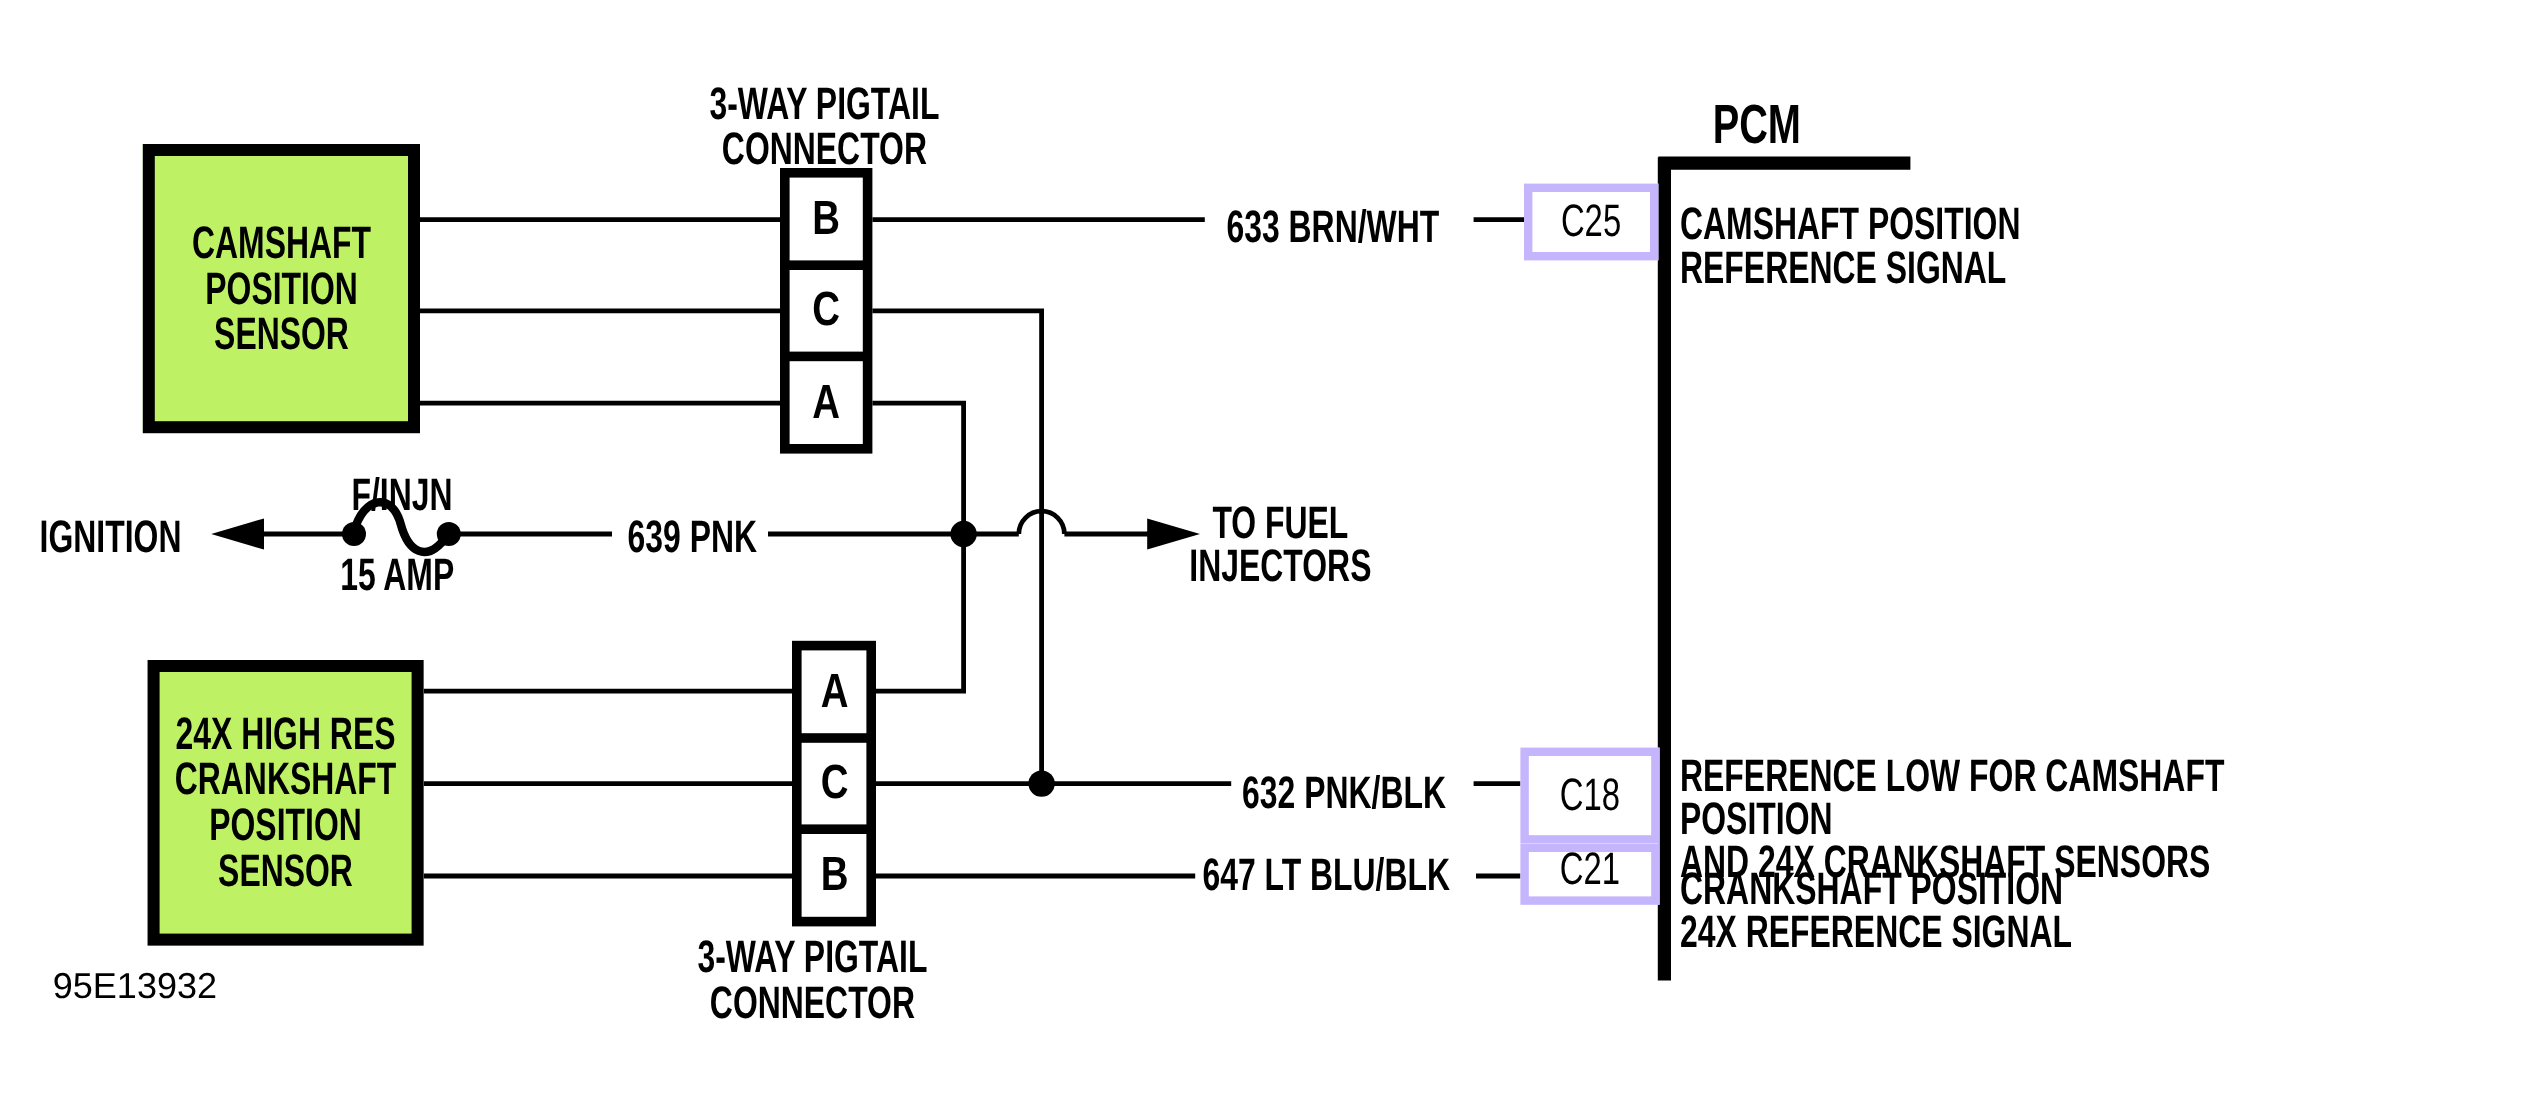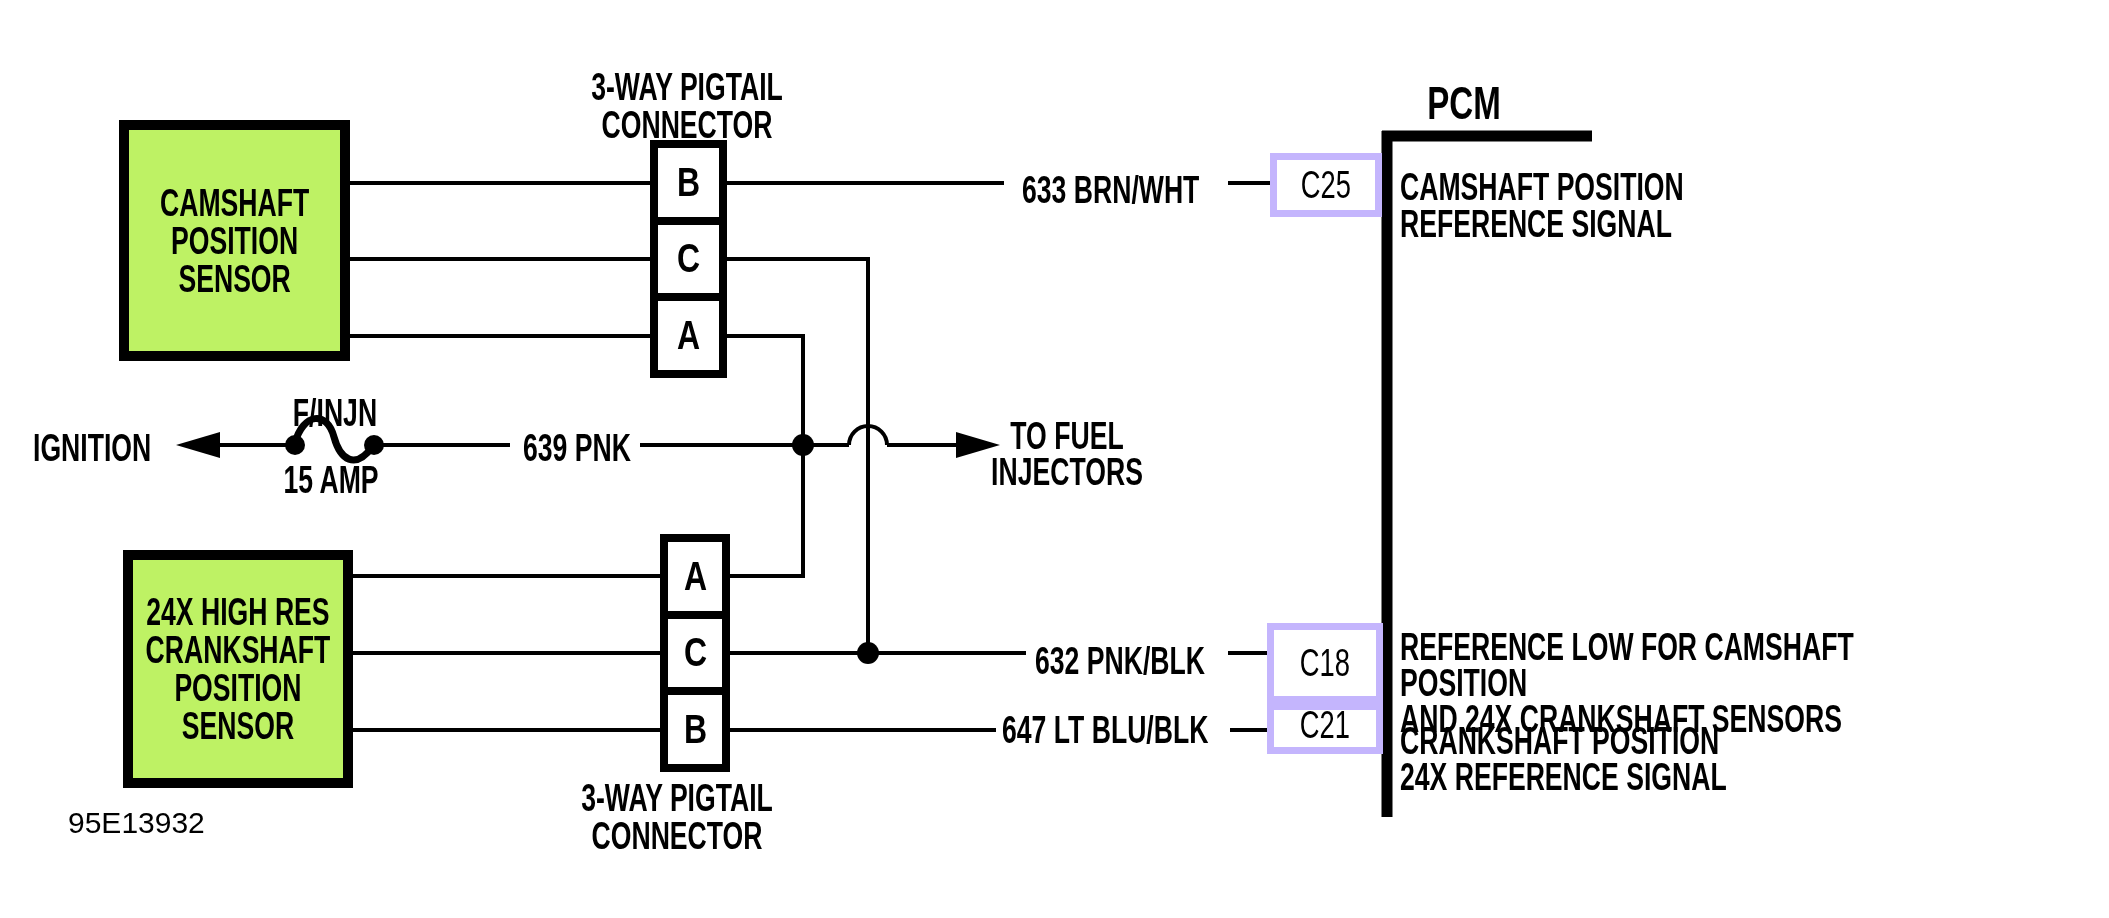--- a/index.html
+++ b/index.html
@@ -207,15 +207,15 @@
   </div>
   <div class="lbl" style="left:1400px; top:629px; line-height:36px;">REFERENCE LOW FOR CAMSHAFT POSITION
 AND 24X CRANKSHAFT SENSORS</div>
 
   <div class="pinbox" style="left:1267px; top:703px; width:116px; height:51px;align-items:flex-end;">
     <span>C21</span>
   </div>
   <div class="lbl" style="left:1400px; top:723px; line-height:36px;">CRANKSHAFT POSITION
 24X REFERENCE SIGNAL</div>
 
-  <div class="draw-num" style="left:68px; top:808px;">95E13932</div>
+  <div class="draw-num" style="left:44px; top:808px;">95E13932</div>
 
 </div>
 
 </body></html>

